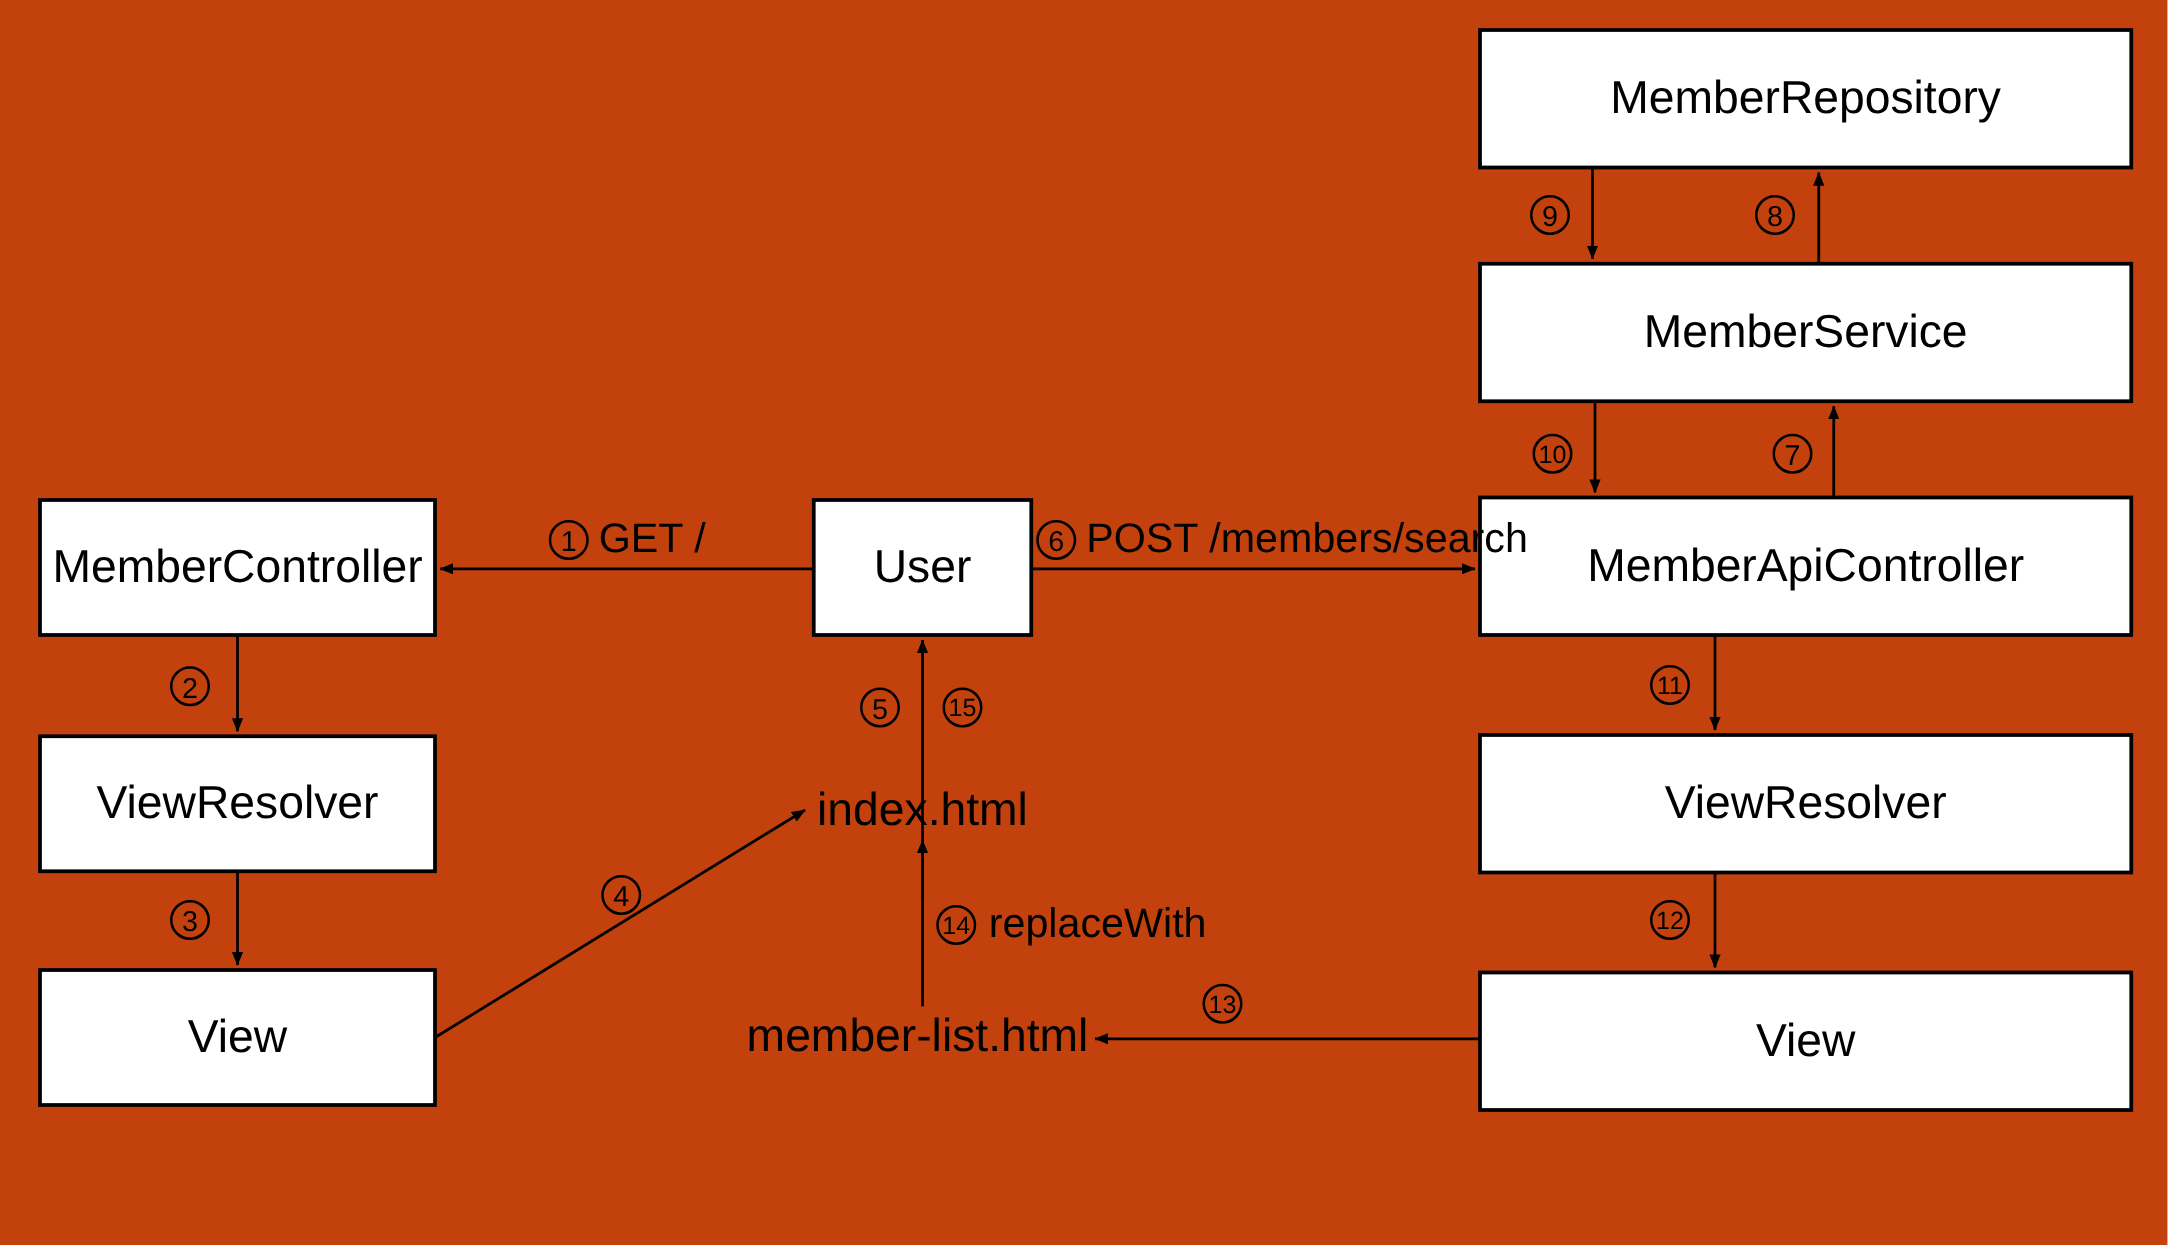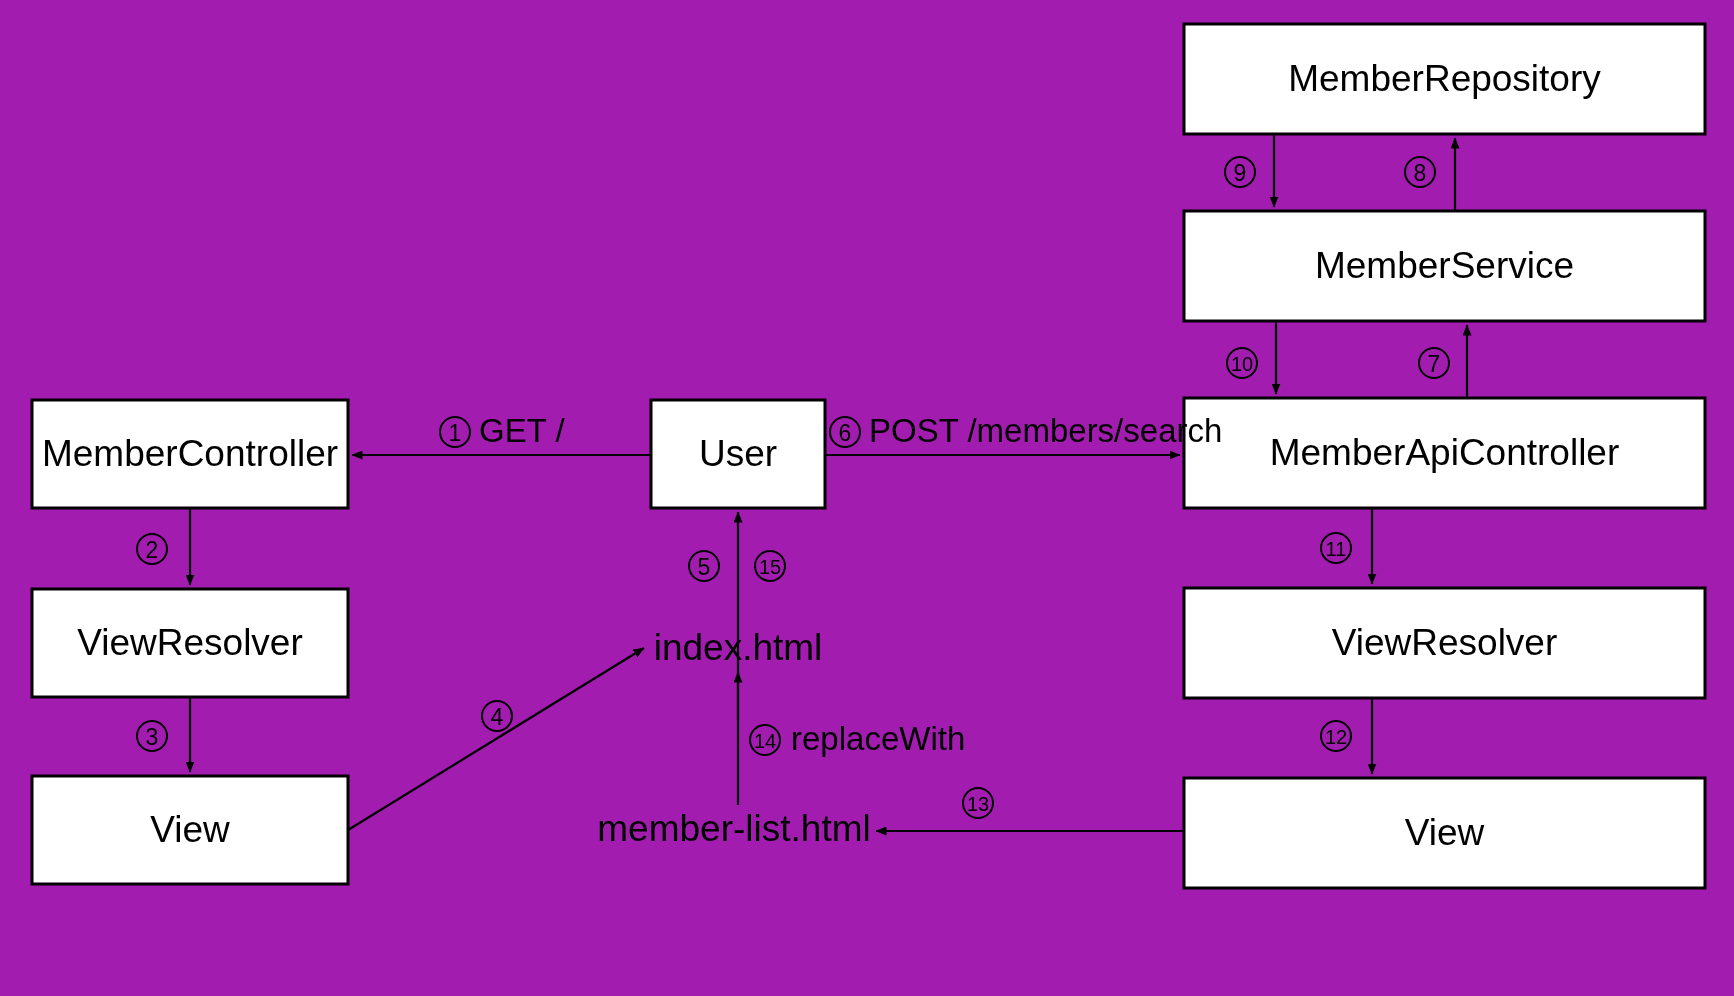--- a/index.html
+++ b/index.html
@@ -4,21 +4,21 @@
 <style>
   html, body {
     margin: 0;
     padding: 0;
     background: #ffffff;
   }
   #canvas {
     position: relative;
     width: 1734px;
     height: 996px;
-    background: #a21caf;
+    background: #c2410c;
     font-family: "Liberation Sans", sans-serif;
     overflow: hidden;
   }
   svg#diagram {
     position: absolute;
     top: 0;
     left: 0;
     width: 1734px;
     height: 996px;
   }

